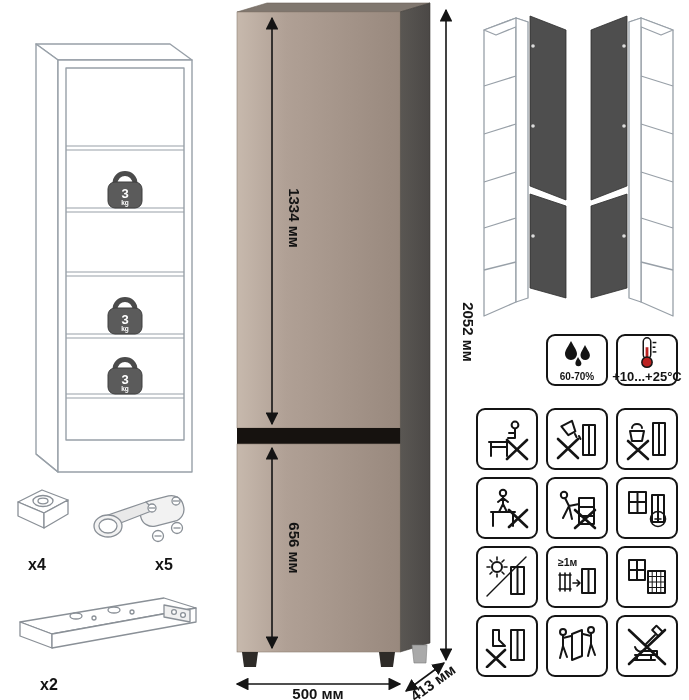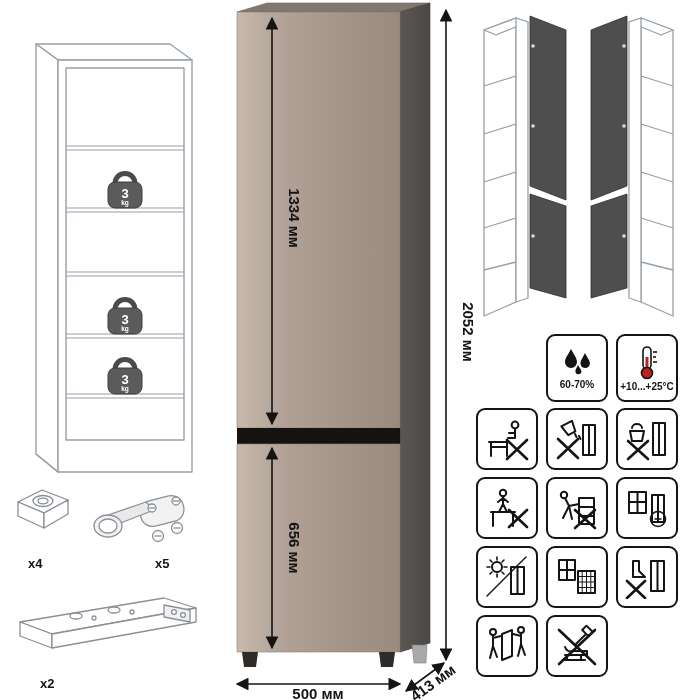--- a/index.html
+++ b/index.html
@@ -1,25 +1,25 @@
 <!DOCTYPE html>
 <html style="--front: #b0a095; --front-light: #c7b9ad; --top-face: #80776f; --side: #4b4846; --gap: #16120f; --door-dark: #4e4e4e; --line: #98a0a8; --ink: #141414;"><head>
 <meta charset="utf-8">
 <style>
   * { margin:0; padding:0; box-sizing:border-box; }
   html,body { background:#fff; font-family:"Liberation Sans", sans-serif; }
   .canvas { position:relative; width:689px; height:700px; background:#fff; overflow:hidden; }
   .abs { position:absolute; }
-  .qty-label { position:absolute; font-size:13px; font-weight:700; color:var(--ink,#141414); }
+  .qty-label { position:absolute; font-size:16px; font-weight:700; color:var(--ink,#141414); }
   .icon-box { width:62px; height:62px; border:2.5px solid var(--ink,#141414); border-radius:9px;
               background:#fff; display:flex; flex-direction:column; align-items:center; justify-content:center; }
   .icon-label { font-size:10px; font-weight:700; color:var(--ink,#141414); line-height:1.1; white-space:nowrap; }
-  .icon-label.small { font-size:10px; }
+  .icon-label.small { font-size:13px; }
   .climate-row { position:absolute; left:476px; top:334px; width:202px; display:flex; gap:8px; justify-content:flex-end; }
-  .climate-row .icon-box { height:68px;text-align:center; }
+  .climate-row .icon-box { height:52px;text-align:center; }
   .warn-grid { position:absolute; left:476px; top:408px; width:202px; display:grid;
                grid-template-columns:repeat(3,62px); gap:7px 8px; }
   svg text { font-family:"Liberation Sans", sans-serif; }
 </style>
 </head>
 <body>
 
 <div class="canvas">
 
   <svg class="abs" style="left:6px;top:26px" width="210" height="452" viewBox="0 0 210 452" fill="none" stroke="var(--line,#98a0a8)" stroke-width="1.4" stroke-linejoin="round">
@@ -279,20 +279,29 @@
     <div class="icon-box">
       <svg width="44" height="44" viewBox="0 0 44 44" fill="none" stroke="#141414" stroke-width="2" stroke-linecap="round" stroke-linejoin="round">
         <circle cx="12" cy="12" r="5"></circle>
         <path d="M12,2 L12,5 M12,19 L12,22 M2,12 L5,12 M19,12 L22,12 M5,5 L7,7 M17,7 L19,5 M5,19 L7,17 M17,17 L19,19" stroke-width="1.6"></path>
         <line x1="2" y1="41" x2="41" y2="2" stroke-width="1.4"></line>
         <rect x="26" y="12" width="13" height="27"></rect>
           <line x1="32.5" y1="12" x2="32.5" y2="39"></line>
       </svg>
     </div>
 
+    <div class="icon-box">
+      <svg width="44" height="44" viewBox="0 0 44 44" fill="none" stroke="#141414" stroke-width="2" stroke-linecap="round" stroke-linejoin="round">
+        <text x="3" y="11" font-size="10.5" font-weight="bold" fill="#141414" stroke="none">≥1м</text>
+        <path d="M5,18 V36 M10,18 V36 M15,18 V36 M4,20 H16 M4,34 H16" stroke-width="1.6"></path>
+        <path d="M18,28 H24 M22,25 l3,3 -3,3" stroke-width="1.6"></path>
+        <rect x="27" y="14" width="13" height="24"></rect>
+          <line x1="33.5" y1="14" x2="33.5" y2="38"></line>
+      </svg>
+    </div>
 
     <div class="icon-box">
       <svg width="44" height="44" viewBox="0 0 44 44" fill="none" stroke="#141414" stroke-width="2" stroke-linecap="round" stroke-linejoin="round">
         <rect x="4" y="5" width="16" height="20"></rect>
         <line x1="12" y1="5" x2="12" y2="25"></line>
           <line x1="4" y1="15" x2="20" y2="15"></line>
         <rect x="23" y="16" width="17" height="22"></rect>
         <path d="M27.2,16 V38 M31.5,16 V38 M35.8,16 V38 M23,21.5 H40 M23,27 H40 M23,32.5 H40" stroke-width="1"></path>
       </svg>
     </div>

